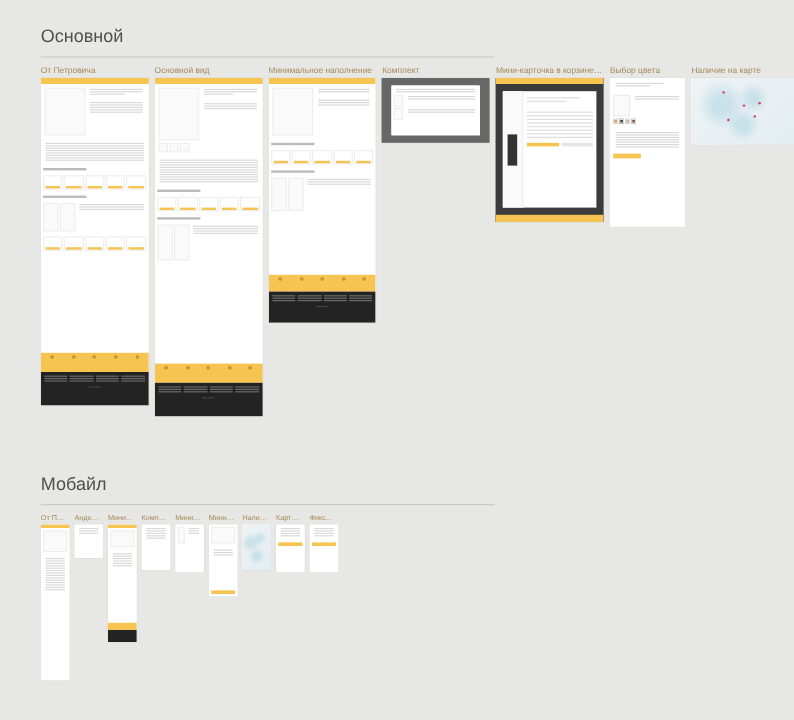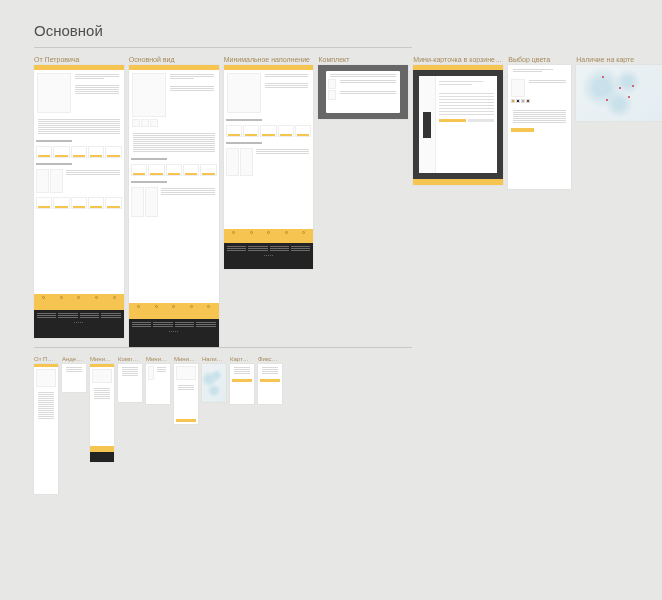--- a/index.html
+++ b/index.html
@@ -537,20 +537,21 @@
           <div class="pin" style="top:40%;left:50%;"></div>
           <div class="pin" style="top:60%;left:35%;"></div>
           <div class="pin" style="top:35%;left:65%;"></div>
           <div class="pin" style="top:55%;left:60%;"></div>
         </div>
       </div>
     </div>
 
   </div>
 
+  <div class="section-title" style="padding-top:48px;">Мобайл</div>
   <div class="divider"></div>
 
   <div class="frames-row" style="gap:4px;">
 
     <div class="frame-col m-col">
         <div class="frame-label">От П…</div>
       <div class="frame" style="height:130px;">
         <div class="bar-yellow" style="height:3px;"></div>
         <div class="pad">
             <div class="prod-img" style="width:100%;height:18px;"></div>

